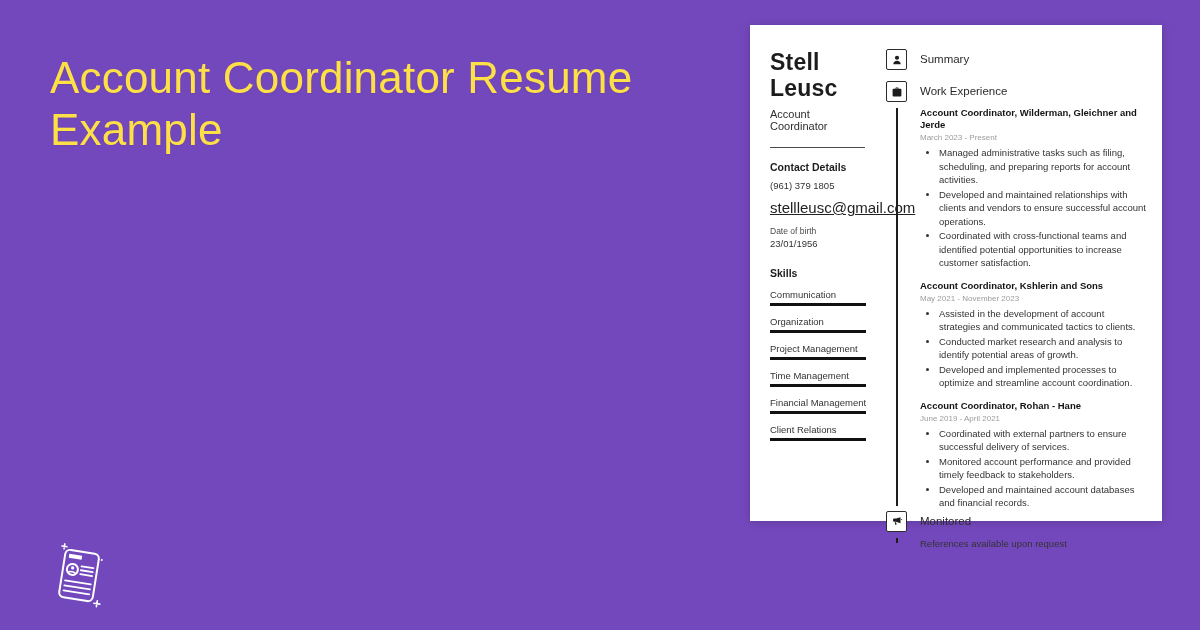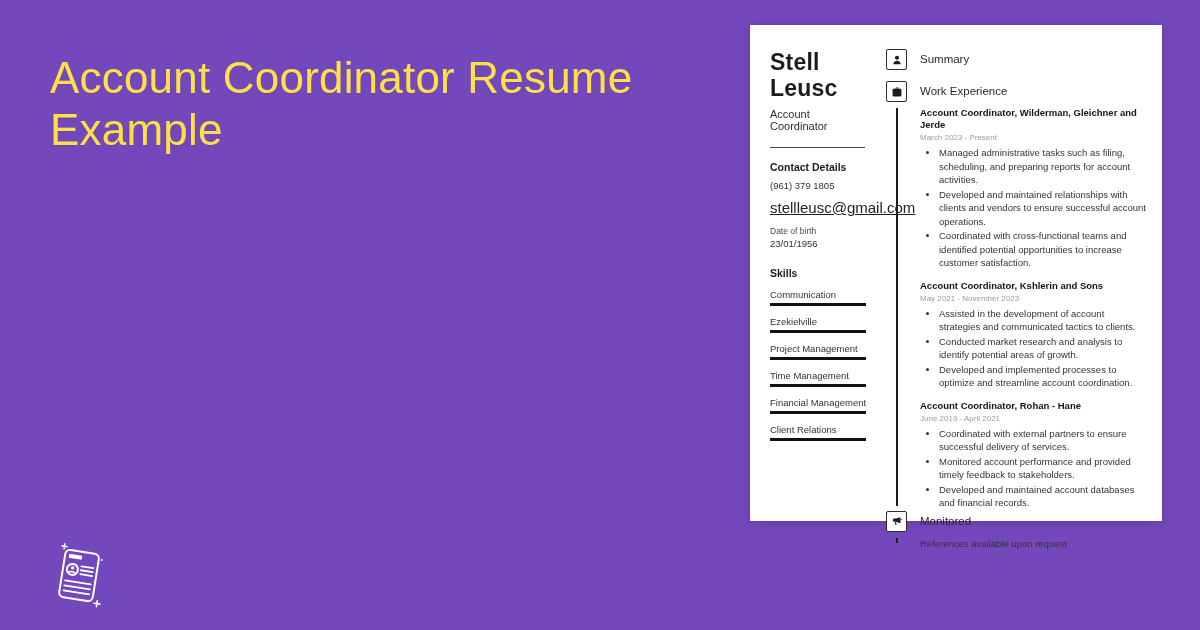--- a/index.html
+++ b/index.html
@@ -127,21 +127,21 @@
     <a class="r-email" href="#">stellleusc@gmail.com</a>
     <div class="r-dob-label">Date of birth</div>
     <div class="r-dob">23/01/1956</div>
 
     <div class="r-h-small r-skills-h">Skills</div>
     <div class="skill">
       <div class="skill-label">Communication</div>
       <div class="skill-bar"></div>
     </div>
     <div class="skill">
-      <div class="skill-label">Ezekielville</div>
+      <div class="skill-label">Organization</div>
       <div class="skill-bar"></div>
     </div>
     <div class="skill">
       <div class="skill-label">Project Management</div>
       <div class="skill-bar"></div>
     </div>
     <div class="skill">
       <div class="skill-label">Time Management</div>
       <div class="skill-bar"></div>
     </div>

